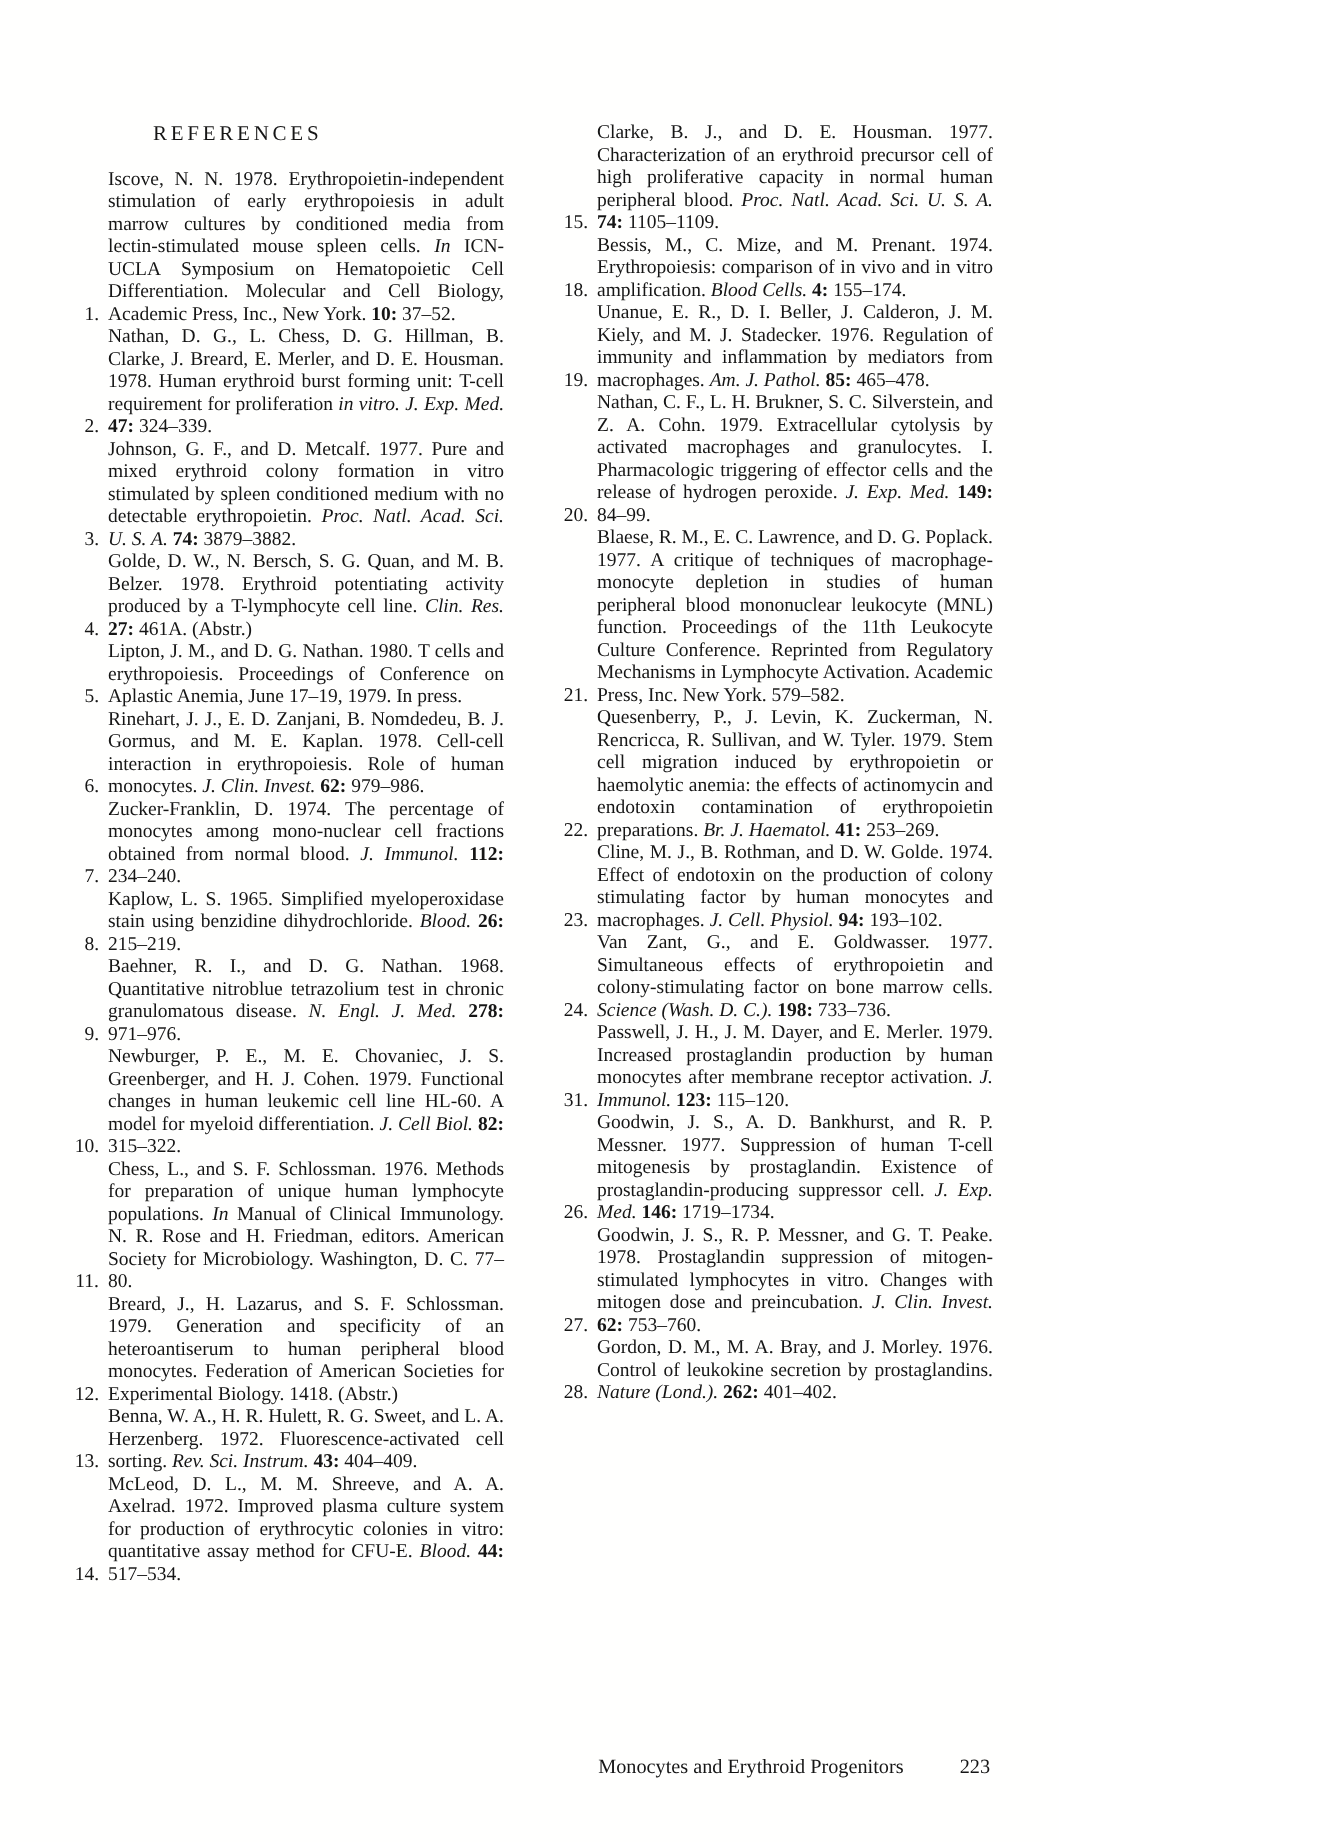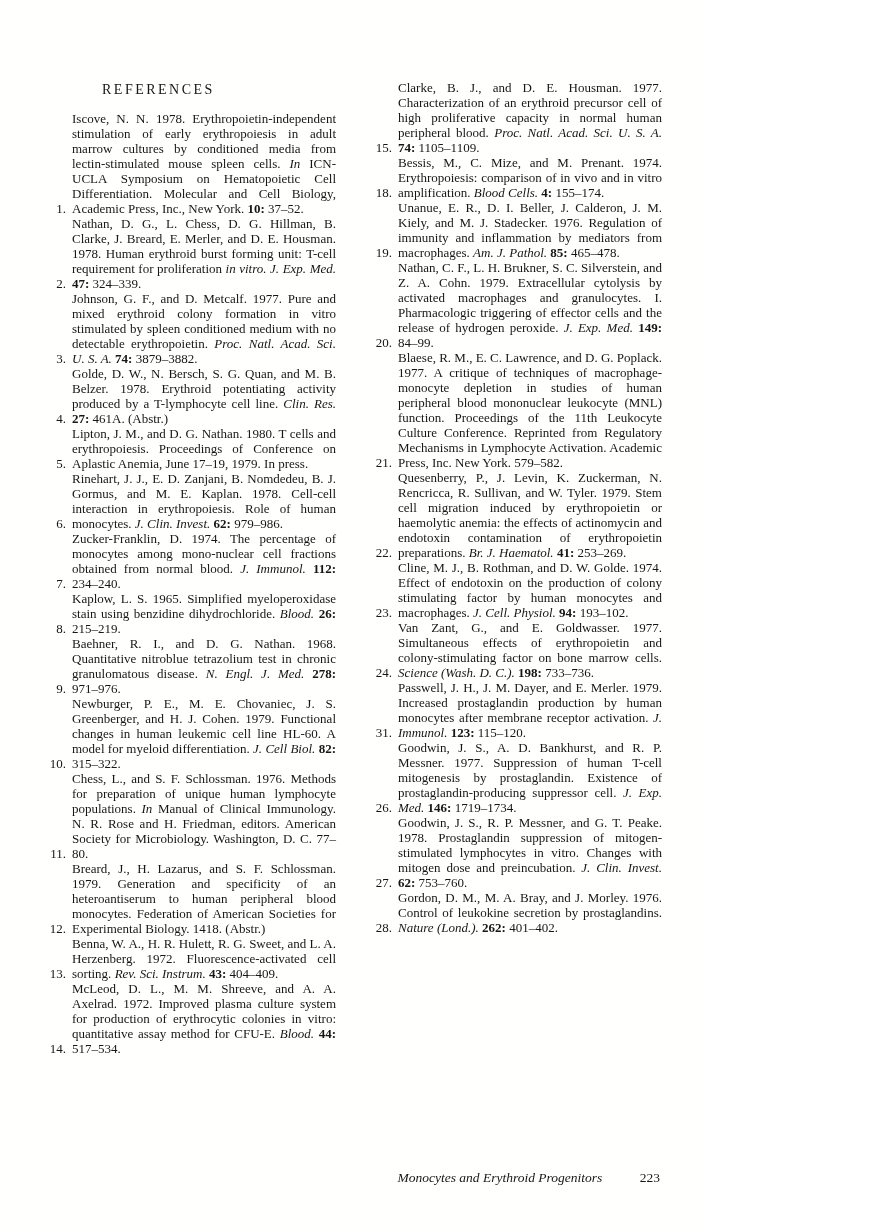--- a/index.html
+++ b/index.html
@@ -43,21 +43,21 @@
   }
   .it { font-style: italic; }
   .bd { font-weight: bold; }
   .footer {
     position: absolute;
     right: 46px;
     bottom: 42px;
     font-size: 13.5px;
     white-space: nowrap;
   }
-  .footer .running-title { font-style: italic; }
+  .footer .running-title { }
   .footer .page-number { margin-left: 34px; font-style: normal; }
 </style>
 </head>
 <body>
 
 <div class="page">
   <div class="columns">
     <div class="col">
       <div class="ref-heading">REFERENCES</div>
       <div id="col-left">

